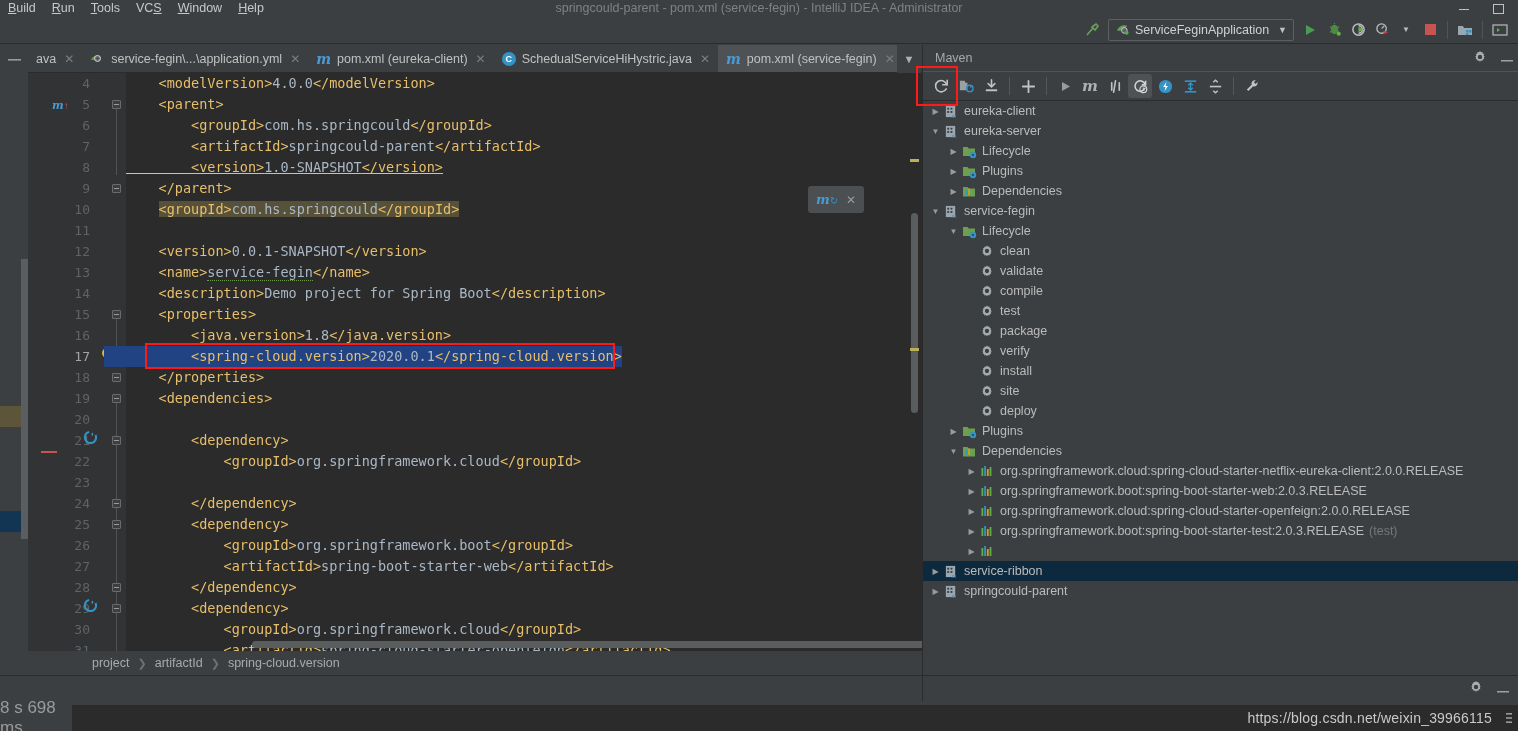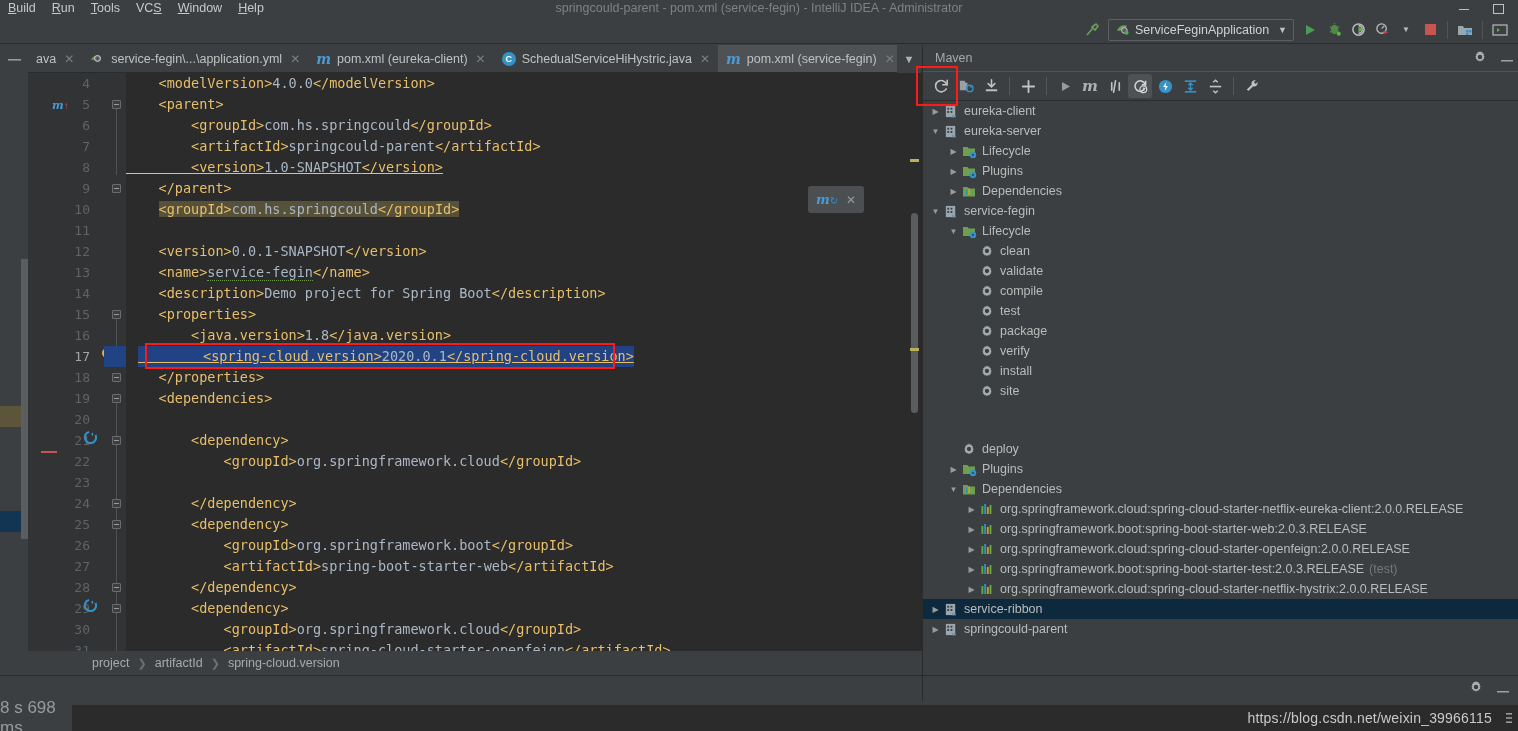--- a/index.html
+++ b/index.html
@@ -78,21 +78,21 @@
     background:#2b2b2b; overflow:hidden;
   }
   .leftstrip{
     position:absolute; left:0; top:0; width:28px; height:578px; background:#3c3f41;
   }
   .ls-mark{ position:absolute; left:0; width:28px; }
   .gutter{
     position:absolute; left:28px; top:0; width:98px; height:578px; background:#313335;
   }
   .code-area{
-    position:absolute; left:126px; top:0; right:0; height:658px; background:#2b2b2b;
+    position:absolute; left:126px; top:0; right:0; height:578px; background:#2b2b2b;
   }
   .ln{
     position:absolute; right:0; width:100%; height:21px; line-height:21px;
     font-family:"DejaVu Sans Mono", monospace; font-size:13.5px;
   }
   .lnum{
     position:absolute; width:62px; text-align:right; height:21px; line-height:21px;
     font-family:"DejaVu Sans Mono", monospace; font-size:13px; color:#606366;
   }
   .lnum.cur{ color:#a4a3a3; }
@@ -462,21 +462,21 @@
           <span class="code tg" style="left:0px;">    &lt;description&gt;<span class="tx">Demo project for Spring Boot</span>&lt;/description&gt;</span>
         </div>
       <div class="ln" style="top:231px;">
           <span class="code tg" style="left:0px;">    &lt;properties&gt;</span>
         </div>
       <div class="ln" style="top:252px;">
           <span class="code tg" style="left:0px;">        &lt;java.version&gt;<span class="tx">1.8</span>&lt;/java.version&gt;</span>
         </div>
       <div class="ln" style="top:273px;">
         <span class="hl-sel" style="position:absolute;left:-22px;top:0;width:22px;height:21px;"></span>
-        <span class="code tg hl-sel" style="left:12px;text-decoration:underline;">        &lt;spring-cloud.version&gt;<span class="tx">2020.0.1</span>&lt;/spring-cloud.version&gt;</span>
+        <span class="code tg hl-sel" style="left:0px;">        &lt;spring-cloud.version&gt;<span class="tx">2020.0.1</span>&lt;/spring-cloud.version&gt;</span>
       </div>
       <div class="ln" style="top:294px;">
           <span class="code tg" style="left:0px;">    &lt;/properties&gt;</span>
         </div>
       <div class="ln" style="top:315px;">
           <span class="code tg" style="left:0px;">    &lt;dependencies&gt;</span>
         </div>
       <div class="ln" style="top:336px;">
           <span class="code" style="left:0px;"></span>
         </div>
@@ -790,21 +790,21 @@
         <div class="tnode" style="padding-left: 42px;">
           <span class="arrow"></span>
           <span style="display: inline-flex; align-items: center; width: 15px; flex: 0 0 15px; margin-left: 2px;">
             <svg width="14" height="14" viewBox="0 0 15 14">
               <path d="M7.5 1 L8.5 2.5 L10.2 2.1 L10.4 3.8 L12 4.4 L11.3 5.9 L12.6 7 L11.5 8.2 L12.2 9.7 L10.6 10.1 L10.2 11.8 L8.6 11.4 L7.5 12.7 L6.4 11.4 L4.8 11.8 L4.4 10.1 L2.8 9.7 L3.5 8.2 L2.4 7 L3.7 5.9 L3 4.4 L4.6 3.8 L4.8 2.1 L6.5 2.5 Z" fill="#a6acaf"></path>
               <circle cx="7.5" cy="7" r="2.3" fill="#3c3f41"></circle>
             </svg>
           </span>
           <span class="lbl">site</span>
         </div>
-        <div class="tnode" style="padding-left: 24px; margin-top: 38px;">
+        <div class="tnode" style="padding-left: 42px;">
           <span class="arrow"></span>
           <span style="display: inline-flex; align-items: center; width: 15px; flex: 0 0 15px; margin-left: 2px;">
             <svg width="14" height="14" viewBox="0 0 15 14">
               <path d="M7.5 1 L8.5 2.5 L10.2 2.1 L10.4 3.8 L12 4.4 L11.3 5.9 L12.6 7 L11.5 8.2 L12.2 9.7 L10.6 10.1 L10.2 11.8 L8.6 11.4 L7.5 12.7 L6.4 11.4 L4.8 11.8 L4.4 10.1 L2.8 9.7 L3.5 8.2 L2.4 7 L3.7 5.9 L3 4.4 L4.6 3.8 L4.8 2.1 L6.5 2.5 Z" fill="#a6acaf"></path>
               <circle cx="7.5" cy="7" r="2.3" fill="#3c3f41"></circle>
             </svg>
           </span>
           <span class="lbl">deploy</span>
         </div>
         <div class="tnode" style="padding-left: 24px;">
@@ -882,21 +882,20 @@
         <div class="tnode" style="padding-left: 42px;">
           <span class="arrow">▶</span>
           <span style="display: inline-flex; align-items: center; width: 15px; flex: 0 0 15px; margin-left: 2px;">
             <svg width="13" height="14" viewBox="0 0 13 14">
               <rect x="1.5" y="4" width="1.8" height="8" fill="#5fb04a"></rect>
               <rect x="4.2" y="2" width="1.8" height="10" fill="#3592c4"></rect>
               <rect x="6.9" y="5" width="1.8" height="7" fill="#d4a017"></rect>
               <rect x="9.6" y="3" width="1.8" height="9" fill="#5fb04a"></rect>
             </svg>
           </span>
-          <span class="lbl">org.springframework.cloud:spring-cloud-starter-netflix-hystrix:2.0.0.RELEASE</span>
         </div>
         <div class="tnode sel" style="padding-left: 6px;">
           <span class="arrow">▶</span>
           <span style="display: inline-flex; align-items: center; width: 15px; flex: 0 0 15px; margin-left: 2px;">
             <svg width="14" height="15" viewBox="0 0 15 16">
               <rect x="2" y="2" width="10" height="12" fill="#9aa7b0"></rect>
               <rect x="3.5" y="4" width="2" height="2" fill="#3c3f41"></rect>
               <rect x="7" y="4" width="2" height="2" fill="#3c3f41"></rect>
               <rect x="3.5" y="7.5" width="2" height="2" fill="#3c3f41"></rect>
               <rect x="7" y="7.5" width="2" height="2" fill="#3c3f41"></rect>

